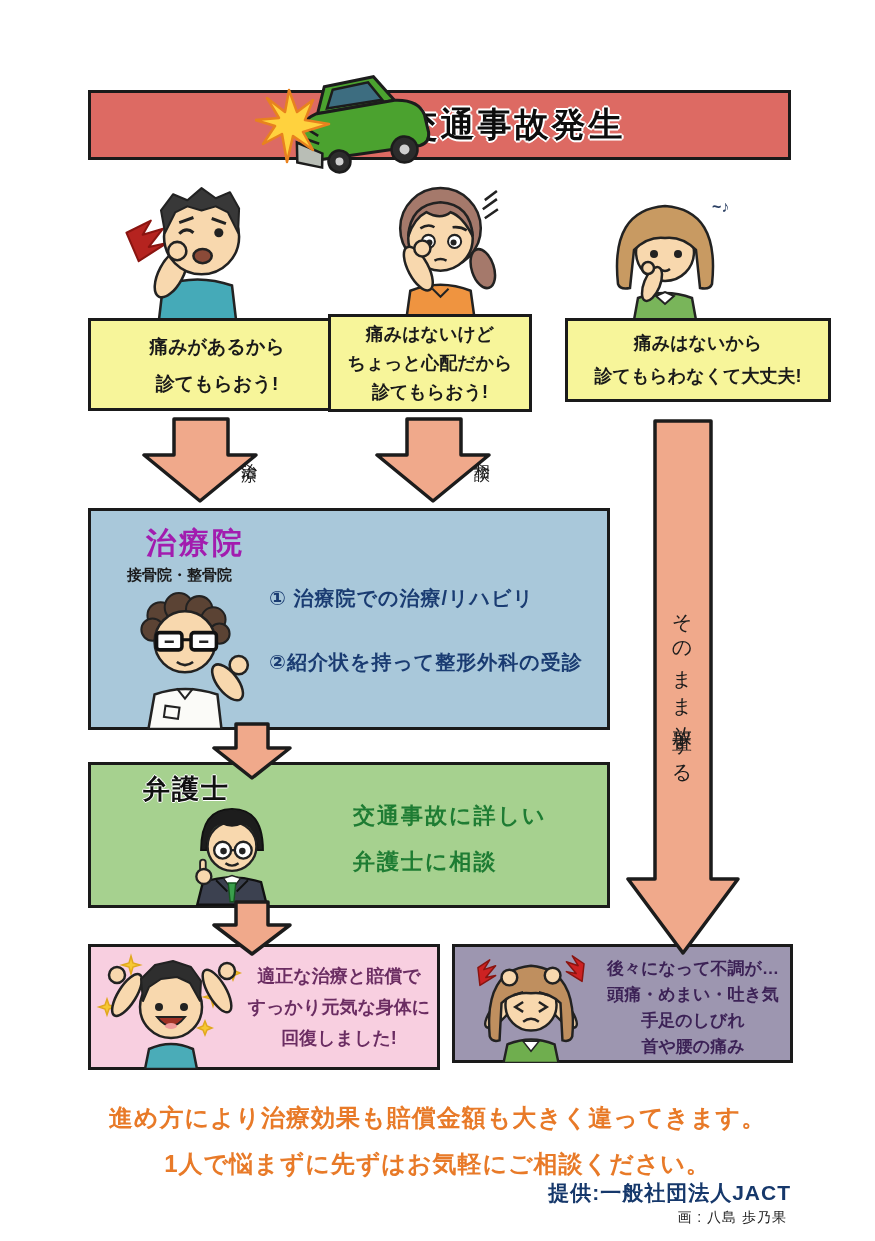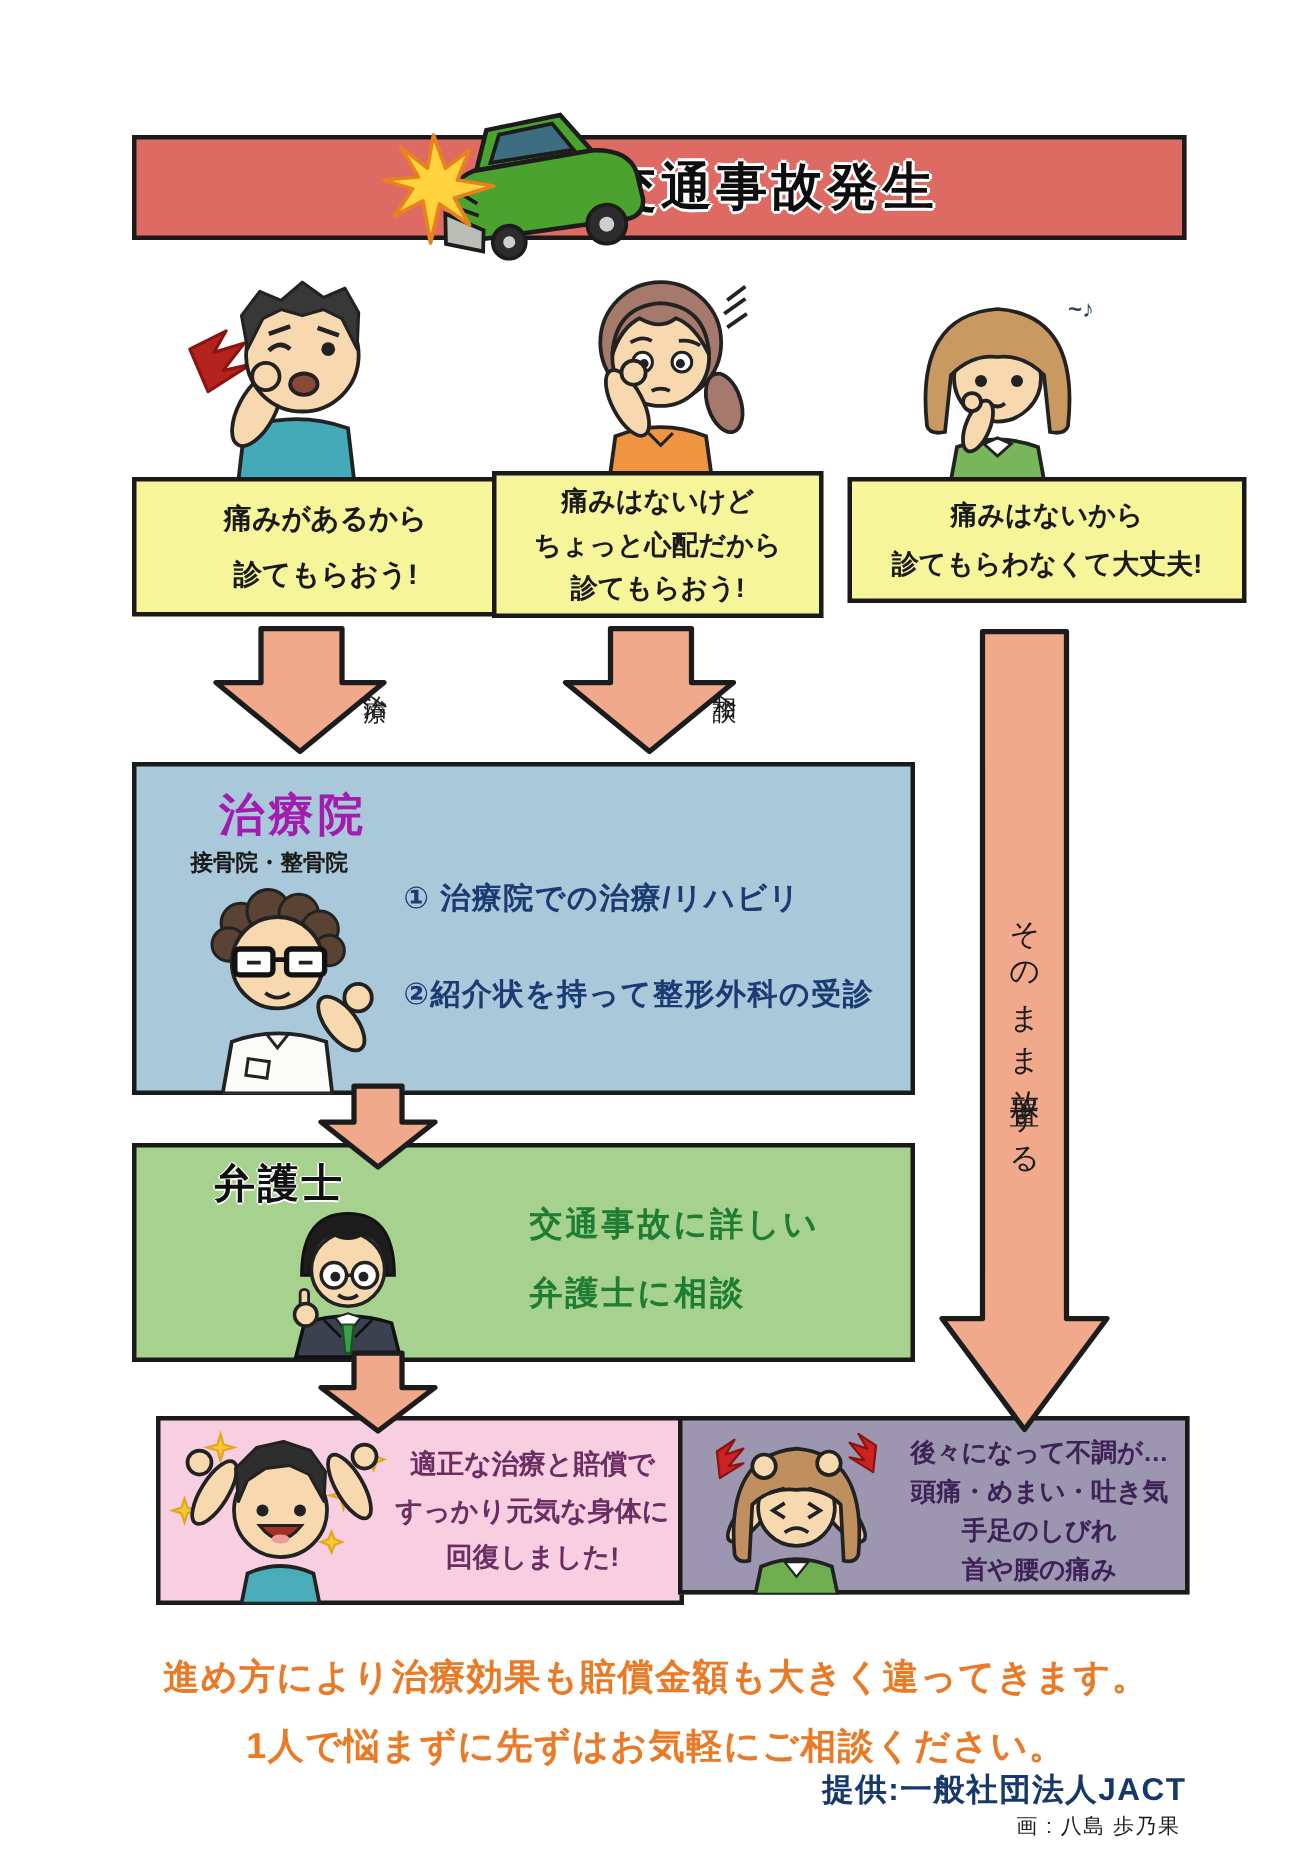--- a/index.html
+++ b/index.html
@@ -8,21 +8,21 @@
   .box{position:absolute;box-sizing:border-box;border:3px solid #1a1a1a;}
   
   .banner{left:88px;top:90px;width:703px;height:70px;background:#dd6a63;
           display:flex;align-items:center;justify-content:center;padding-left:150px;}
   .banner-title{font-size:34px;font-weight:bold;letter-spacing:3px;color:#0d0d0d;
       text-shadow:-2px 0 #fff,2px 0 #fff,0 -2px #fff,0 2px #fff,-1px -1px #fff,1px 1px #fff,-1px 1px #fff,1px -1px #fff;}
   
   .thought{background:#f7f59a;display:flex;flex-direction:column;justify-content:center;
            text-align:center;font-weight:bold;color:#1a1a1a;}
   .t1{left:88px;top:318px;width:258px;height:93px;font-size:19px;line-height:37px;}
-  .t2{left:328px;top:314px;width:221px;height:98px;font-size:18px;line-height:29px;}
+  .t2{left:328px;top:314px;width:204px;height:98px;font-size:18px;line-height:29px;}
   .t3{left:565px;top:318px;width:266px;height:84px;font-size:18px;line-height:33px;}
   
   .arrow{position:absolute;}
   .arrow svg{display:block;width:100%;height:100%;}
   .arrow path{fill:#f0a98b;stroke:#1c1c1c;stroke-width:3.5;stroke-linejoin:round;}
   .vlabel{position:absolute;inset:0;display:flex;justify-content:center;
           writing-mode:vertical-rl;text-orientation:upright;
           font-size:16px;letter-spacing:3px;color:#1c1c1c;padding-top:7px;}
   .vlabel.center{align-items:center;padding-top:0;justify-content:center;}
   .longlabel{font-size:20px;letter-spacing:5px;}
@@ -32,21 +32,21 @@
   .clinic-sub{position:absolute;left:36px;top:55px;font-size:15px;font-weight:bold;color:#1a1a1a;}
   .clinic-item{position:absolute;left:178px;font-size:20px;font-weight:bold;color:#1a3c72;letter-spacing:1px;}
   .ci1{top:74px;} .ci2{top:138px;}
   
   .lawyer{left:88px;top:762px;width:522px;height:146px;background:#a6d18f;}
   .lawyer-title{position:absolute;left:52px;top:6px;font-size:27px;font-weight:bold;letter-spacing:2px;color:#101010;
       text-shadow:-1px 0 #fff,1px 0 #fff,0 -1px #fff,0 1px #fff;}
   .lawyer-line{position:absolute;left:262px;font-size:22px;font-weight:bold;color:#1e7c33;letter-spacing:2px;}
   .ll1{top:36px;} .ll2{top:82px;}
   
-  .recovery{left:104px;top:944px;width:352px;height:126px;background:#f8cfe0;}
+  .recovery{left:88px;top:944px;width:352px;height:126px;background:#f8cfe0;}
   .recovery-text{position:absolute;left:152px;top:14px;width:192px;text-align:center;
       font-size:18px;font-weight:bold;color:#6b2d62;line-height:31px;}
   
   .neglect{left:452px;top:944px;width:341px;height:119px;background:#9d96b0;}
   .neglect-text{position:absolute;left:142px;top:9px;width:192px;text-align:center;
       font-size:17px;font-weight:bold;color:#3c2256;line-height:26px;}
   
   .char{position:absolute;}
   .char svg{display:block;width:100%;height:100%;}
   .note{position:absolute;left:712px;top:198px;font-size:16px;font-weight:bold;color:#2a3f63;}

